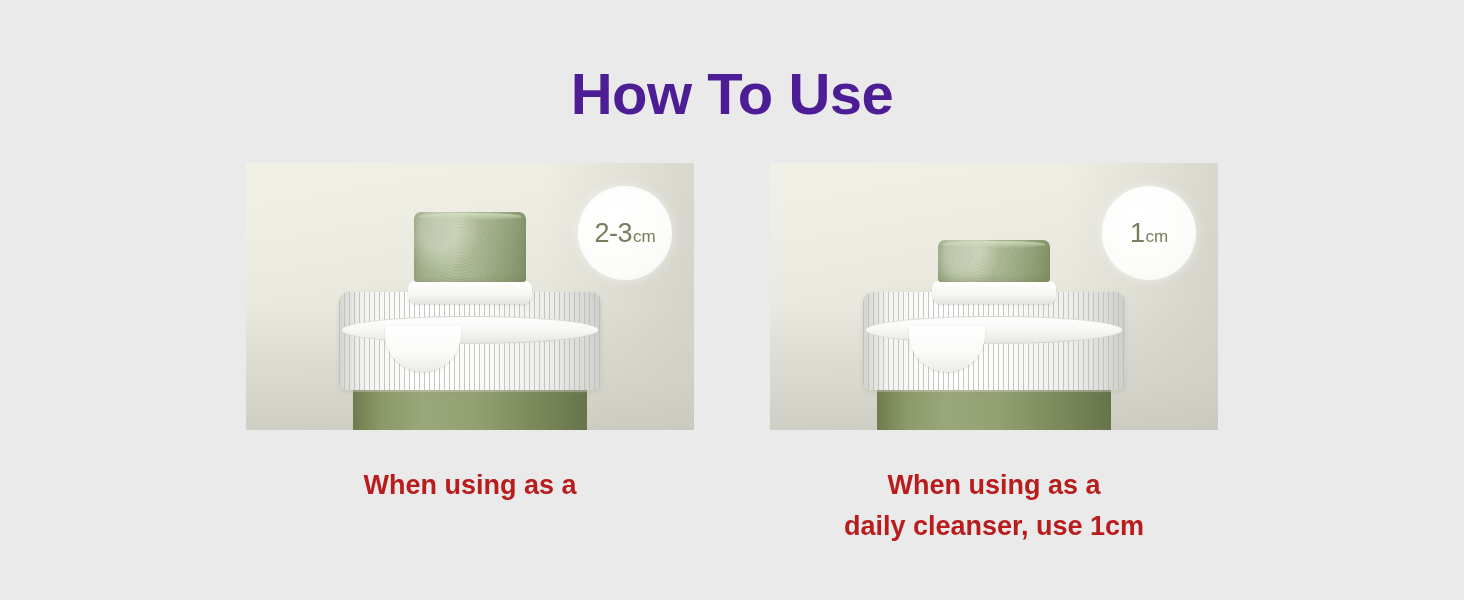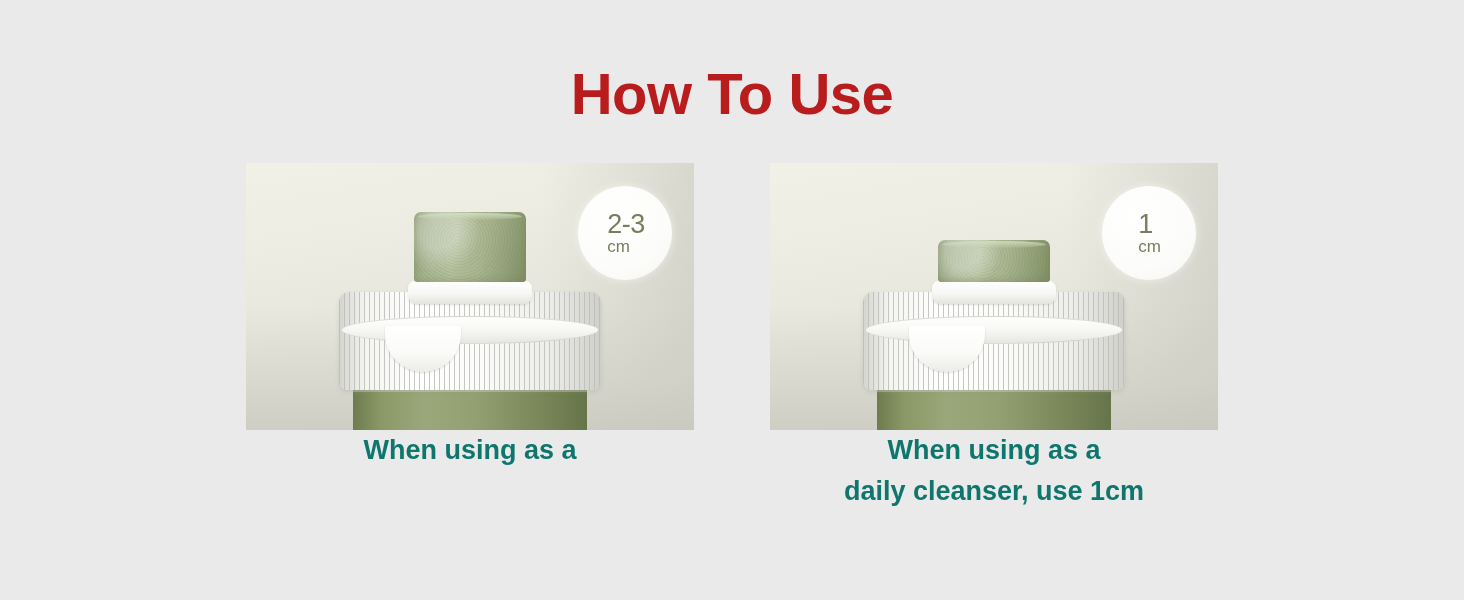--- a/index.html
+++ b/index.html
@@ -25,21 +25,21 @@
   
   .page-title {
     position: absolute;
     top: 64px;
     left: 0;
     width: 1464px;
     text-align: center;
     font-size: 58px;
     font-weight: bold;
     letter-spacing: -0.5px;
-    color: #b91c1c;
+    color: #4c1d95;
     line-height: 1.05;
   }
 
   
   .panels {
     position: absolute;
     top: 163px;
     left: 246px;
     width: 972px;
     height: 380px;
@@ -214,38 +214,38 @@
     display: flex;
     align-items: center;
     justify-content: center;
     box-shadow: 0 0 10px rgba(255,255,255,0.55);
   }
   .badge-text {
     display: flex;
     align-items: baseline;
     color: #7b7c5e;
     line-height: 1;
-    flex-direction: column;
   }
   .badge-value {
     font-size: 27px;
     font-weight: 500;
     letter-spacing: -0.5px;
   }
   .badge-unit {
     font-size: 17px;
     font-weight: 500;
     margin-left: 1px;
     text-align: right;
   }
 
   
   .caption {
+    margin-top: 35px;
     text-align: center;
-    color: #0f766e;
+    color: #b91c1c;
     font-size: 27px;
     font-weight: bold;
     line-height: 1.5;
   }
   .caption .line { display: block; }
 </style>
 </head>
 <body>
 
 <div class="page">

